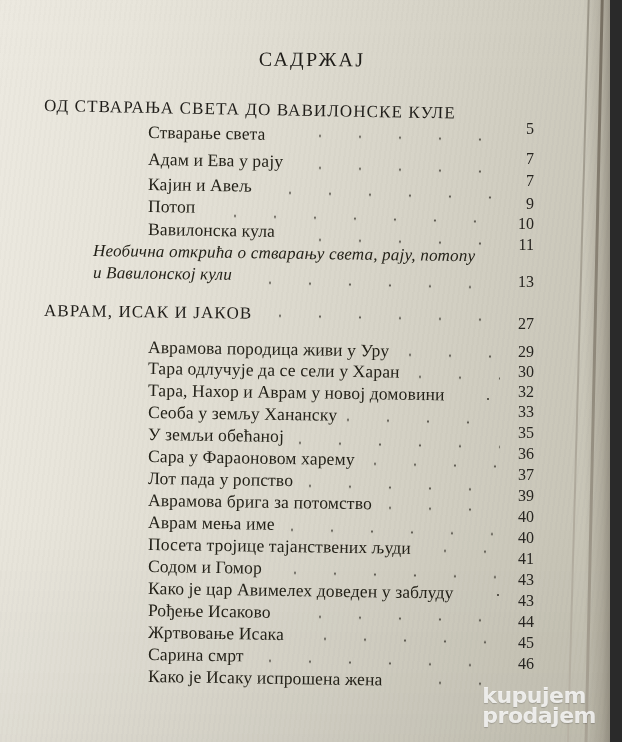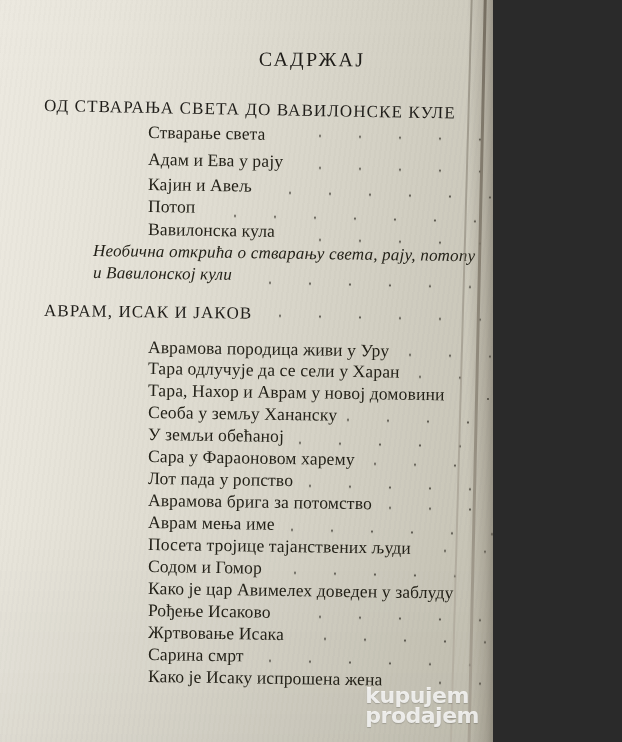--- a/index.html
+++ b/index.html
@@ -3,21 +3,21 @@
 <meta charset="utf-8">
 <style>
   html, body {
     margin: 0;
     padding: 0;
     background: #2a2a2a;
   }
 
   #page {
     position: relative;
-    width: 493px;
+    width: 610px;
     height: 742px;
     overflow: hidden;
     font-family: "Liberation Serif", "DejaVu Serif", serif;
     
     background:
       linear-gradient(100deg,
         #ece9e0 0%,
         #e8e5db 18%,
         #e0ddd2 38%,
         #d7d4c8 58%,

